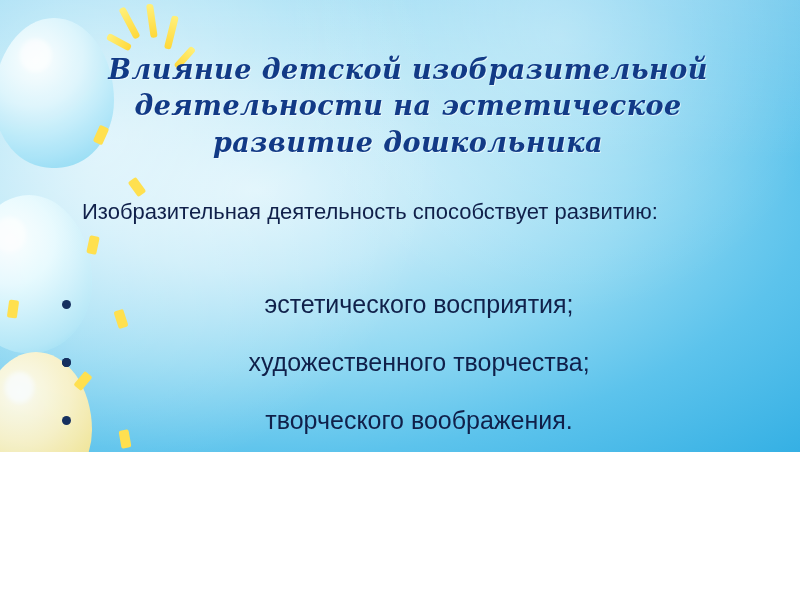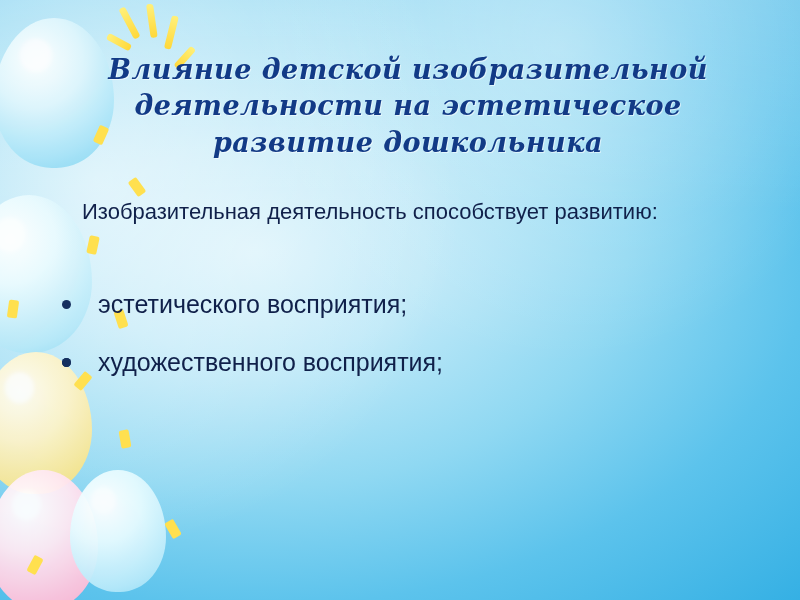--- a/index.html
+++ b/index.html
@@ -9,21 +9,21 @@
   body {
     width: 800px;
     height: 600px;
     overflow: hidden;
     font-family: "Liberation Sans", sans-serif;
   }
 
   .slide {
     position: relative;
     width: 800px;
-    height: 600px;
+    height: 452px;
     overflow: hidden;
     background: radial-gradient(ellipse at 32% 42%, #d8f2fb 0%, #bfe9f8 22%, #8fd8f2 48%, #5cc3ec 72%, #35b0e4 100%);
   }
 
   
   .slide::before {
     content: "";
     position: absolute;
     left: 0; top: 0; right: 0; bottom: 0;
     background:
@@ -115,20 +115,21 @@
   }
 
   .bullets {
     position: absolute;
     left: 40px;
     top: 288px;
     width: 700px;
     margin: 0;
     padding: 0;
     list-style: none;
+    text-align: center;
   }
   .bullets li {
     position: relative;
     padding-left: 58px;
     font-size: 25px;
     line-height: 1.28;
     color: #10204a;
     margin-bottom: 26px;
   }
   .bullets li .dot {
@@ -178,18 +179,22 @@
     <ul class="bullets">
       <li>
         <span class="dot"></span>
         <span>эстетического восприятия;</span>
       </li>
       <li>
         <span class="dot"></span>
       </li>
       <li>
         <span class="dot"></span>
-        <span>художественного восприятия;</span>
+        <span>художественного творчества;</span>
+      </li>
+      <li>
+        <span class="dot"></span>
+        <span>творческого воображения.</span>
       </li>
     </ul>
   </div>
 
 </div>
 
 </body></html>

